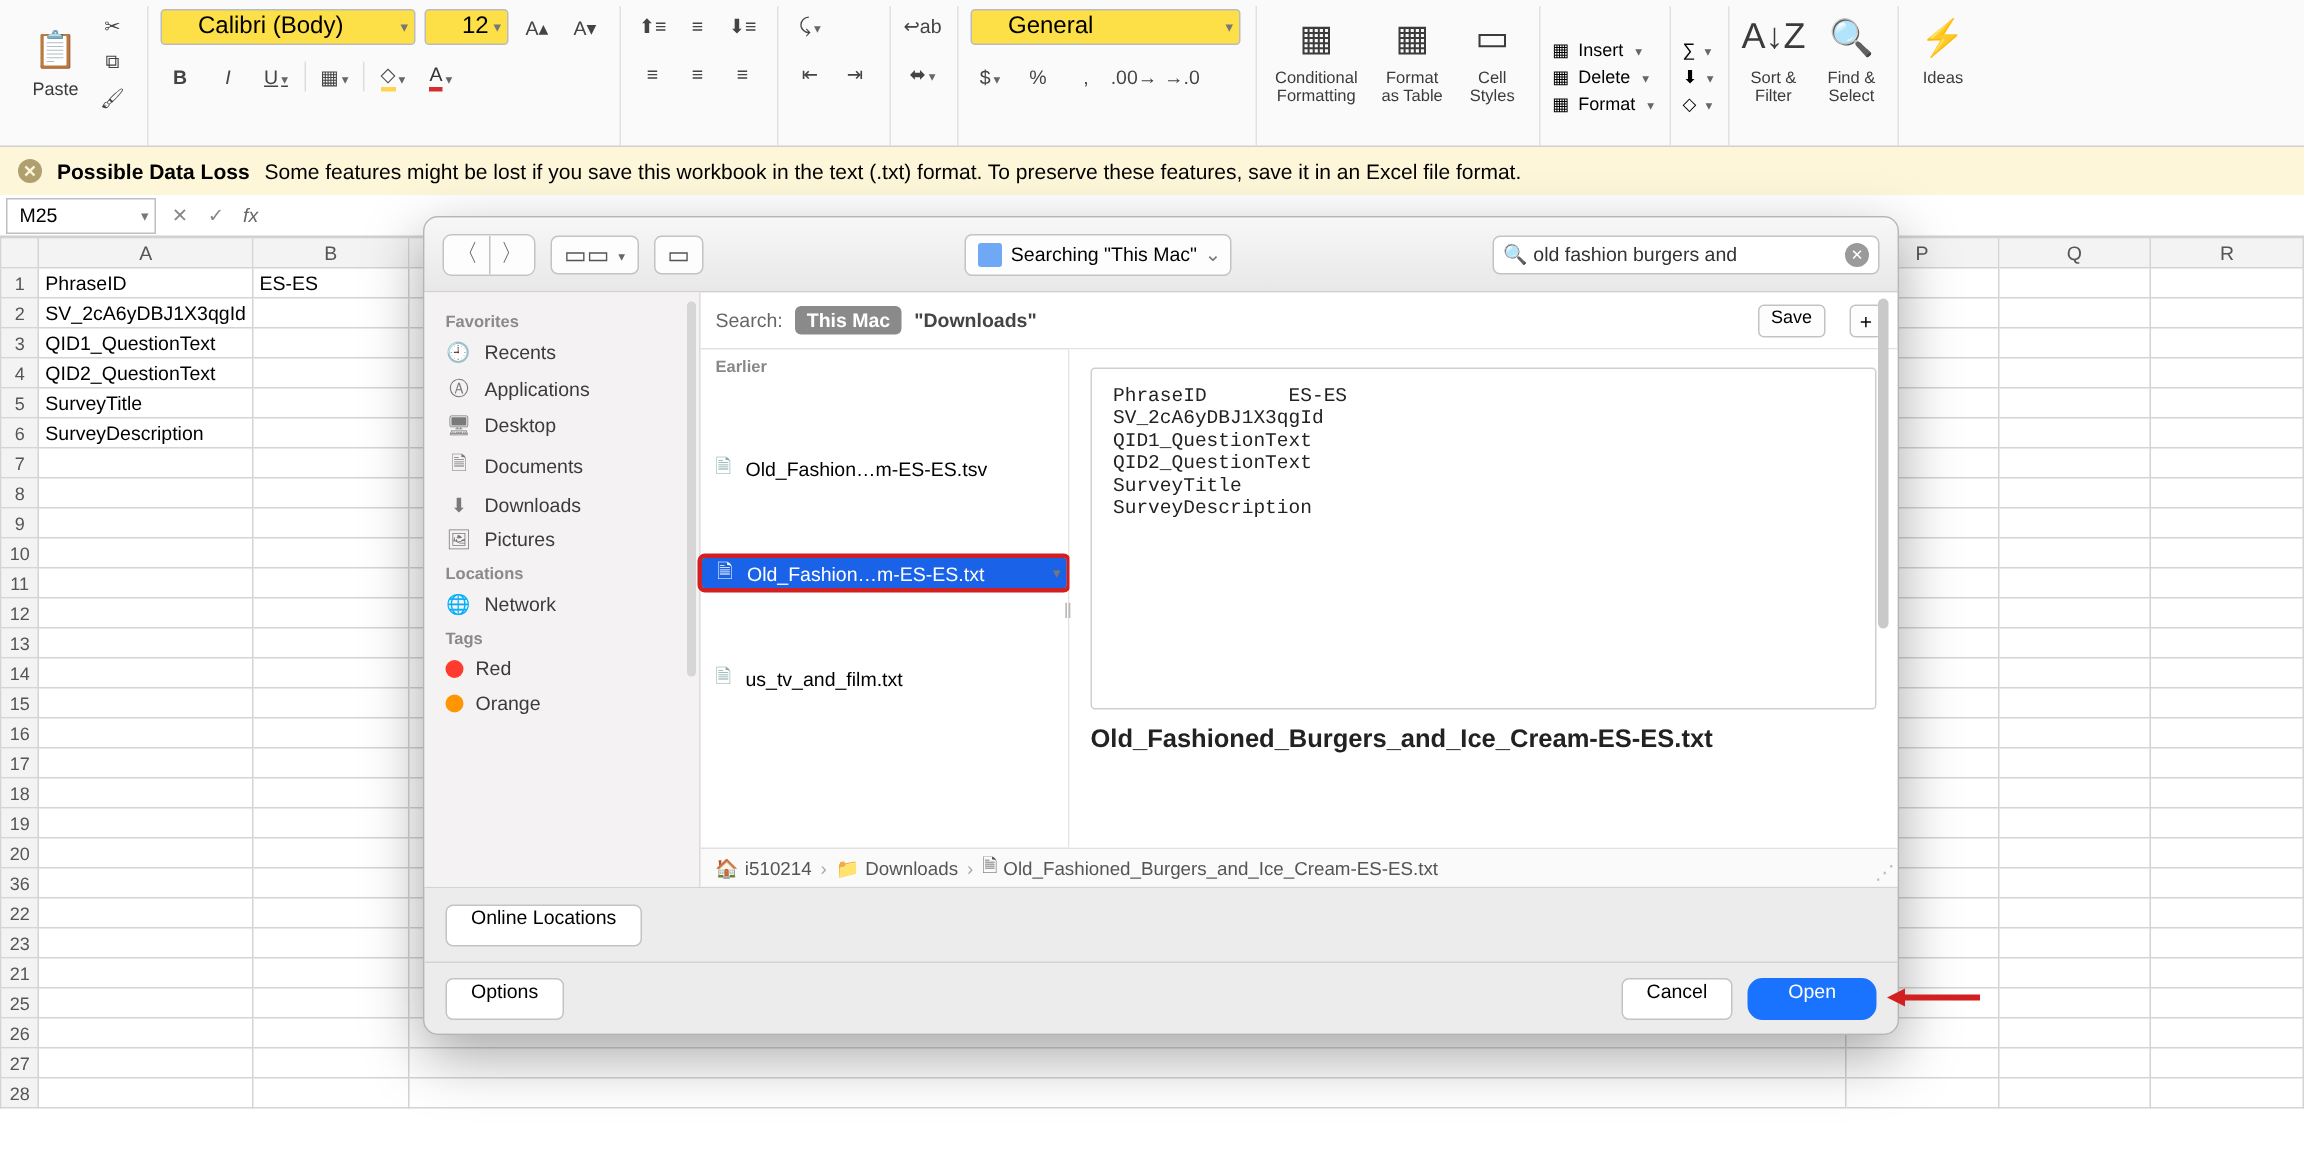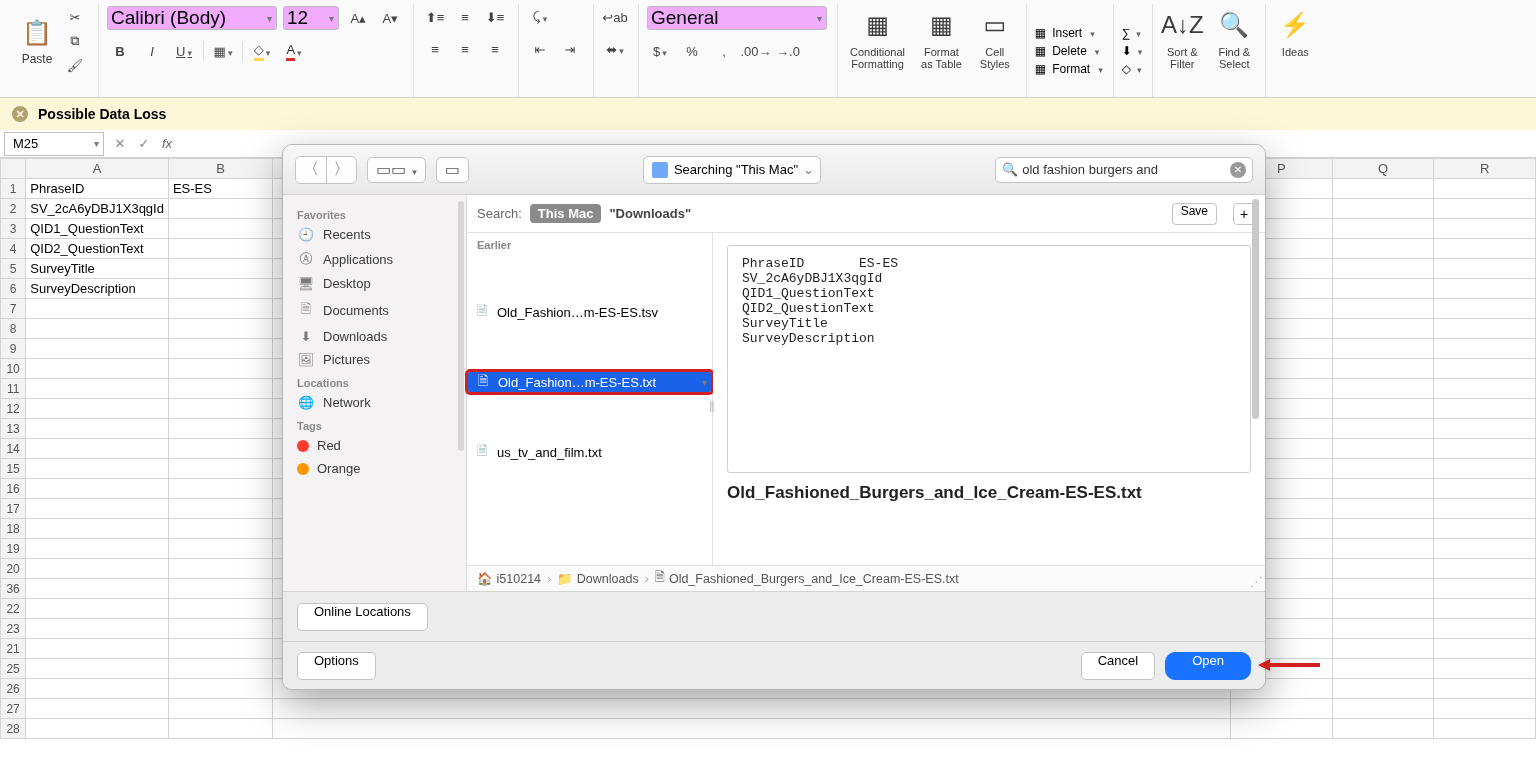--- a/index.html
+++ b/index.html
@@ -6,21 +6,21 @@
 body { background: #fff; width: 1536px; height: 768px; overflow: hidden; position: relative; }
 
 
 .ribbon { height: 98px; background: #fafafa; border-bottom: 1px solid #d0d0d0; display: flex; align-items: stretch; padding: 4px 10px 0; gap: 2px; }
 .rgroup { border-right: 1px solid #e1e1e1; padding: 2px 10px 2px 6px; display: flex; flex-direction: column; justify-content: flex-start; font-size: 12px; }
 .rgroup.col { align-items: center; }
 .rrow { display: flex; align-items: center; gap: 4px; }
 .btnv { display:flex; flex-direction:column; align-items:center; gap:2px; padding:2px 4px; font-size:12px; color:#3b3b3b; cursor:pointer;}
 .bigicon { width:34px; height:34px; display:flex; align-items:center; justify-content:center; font-size:24px;}
 .smbtn { width:26px; height:22px; border:1px solid transparent; border-radius:3px; display:flex; align-items:center; justify-content:center; font-size:13px; color:#444; cursor:pointer;}
-.sel { height:24px; border:1px solid #bcbcbc; border-radius:3px; background:#f0abfc; padding:0 20px 0 3px; font-size:19px; display:flex; align-items:center; position:relative; }
+.sel { height:24px; border:1px solid #bcbcbc; border-radius:3px; background:#fde047; padding:0 20px 0 24px; font-size:16px; display:flex; align-items:center; position:relative; }
 .sel::after{content:"▾"; position:absolute; right:4px; color:#777; font-size:10px;}
 .arrowdn::after{content:"▾"; font-size:9px; color:#666; margin-left:2px;}
 .lbl-under { font-size:11px; text-align:center; color:#3b3b3b; margin-top:2px;}
 
 
 .warnbar { height:32px; background:#fdf6d8; display:flex; align-items:center; gap:10px; padding:0 12px; font-size:14px; }
 .warnbar .wx { width:16px;height:16px;border-radius:8px;background:#b0a070;color:#fdf6d8;display:flex;align-items:center;justify-content:center;font-size:11px; font-weight:bold;}
 .warnbar b{font-weight:600;}
 
 
@@ -260,20 +260,21 @@
     <div class="btnv">
         <div class="bigicon" style="color:#3b7de0">⚡</div>
         <span class="lbl-under">Ideas</span>
       </div>
   </div>
 </div>
 
 <div class="warnbar">
   <div class="wx">✕</div>
   <b>Possible Data Loss</b>
+  <span>Some features might be lost if you save this workbook in the text (.txt) format. To preserve these features, save it in an Excel file format.</span>
 </div>
 
 <div class="fxbar">
   <div class="namebox">
       <span>M25</span>
     </div>
   <div class="fxbtn">✕</div>
   <div class="fxbtn">✓</div>
   <span class="fxlabel">fx</span>
   <div style="flex:1;height:100%;"></div>

